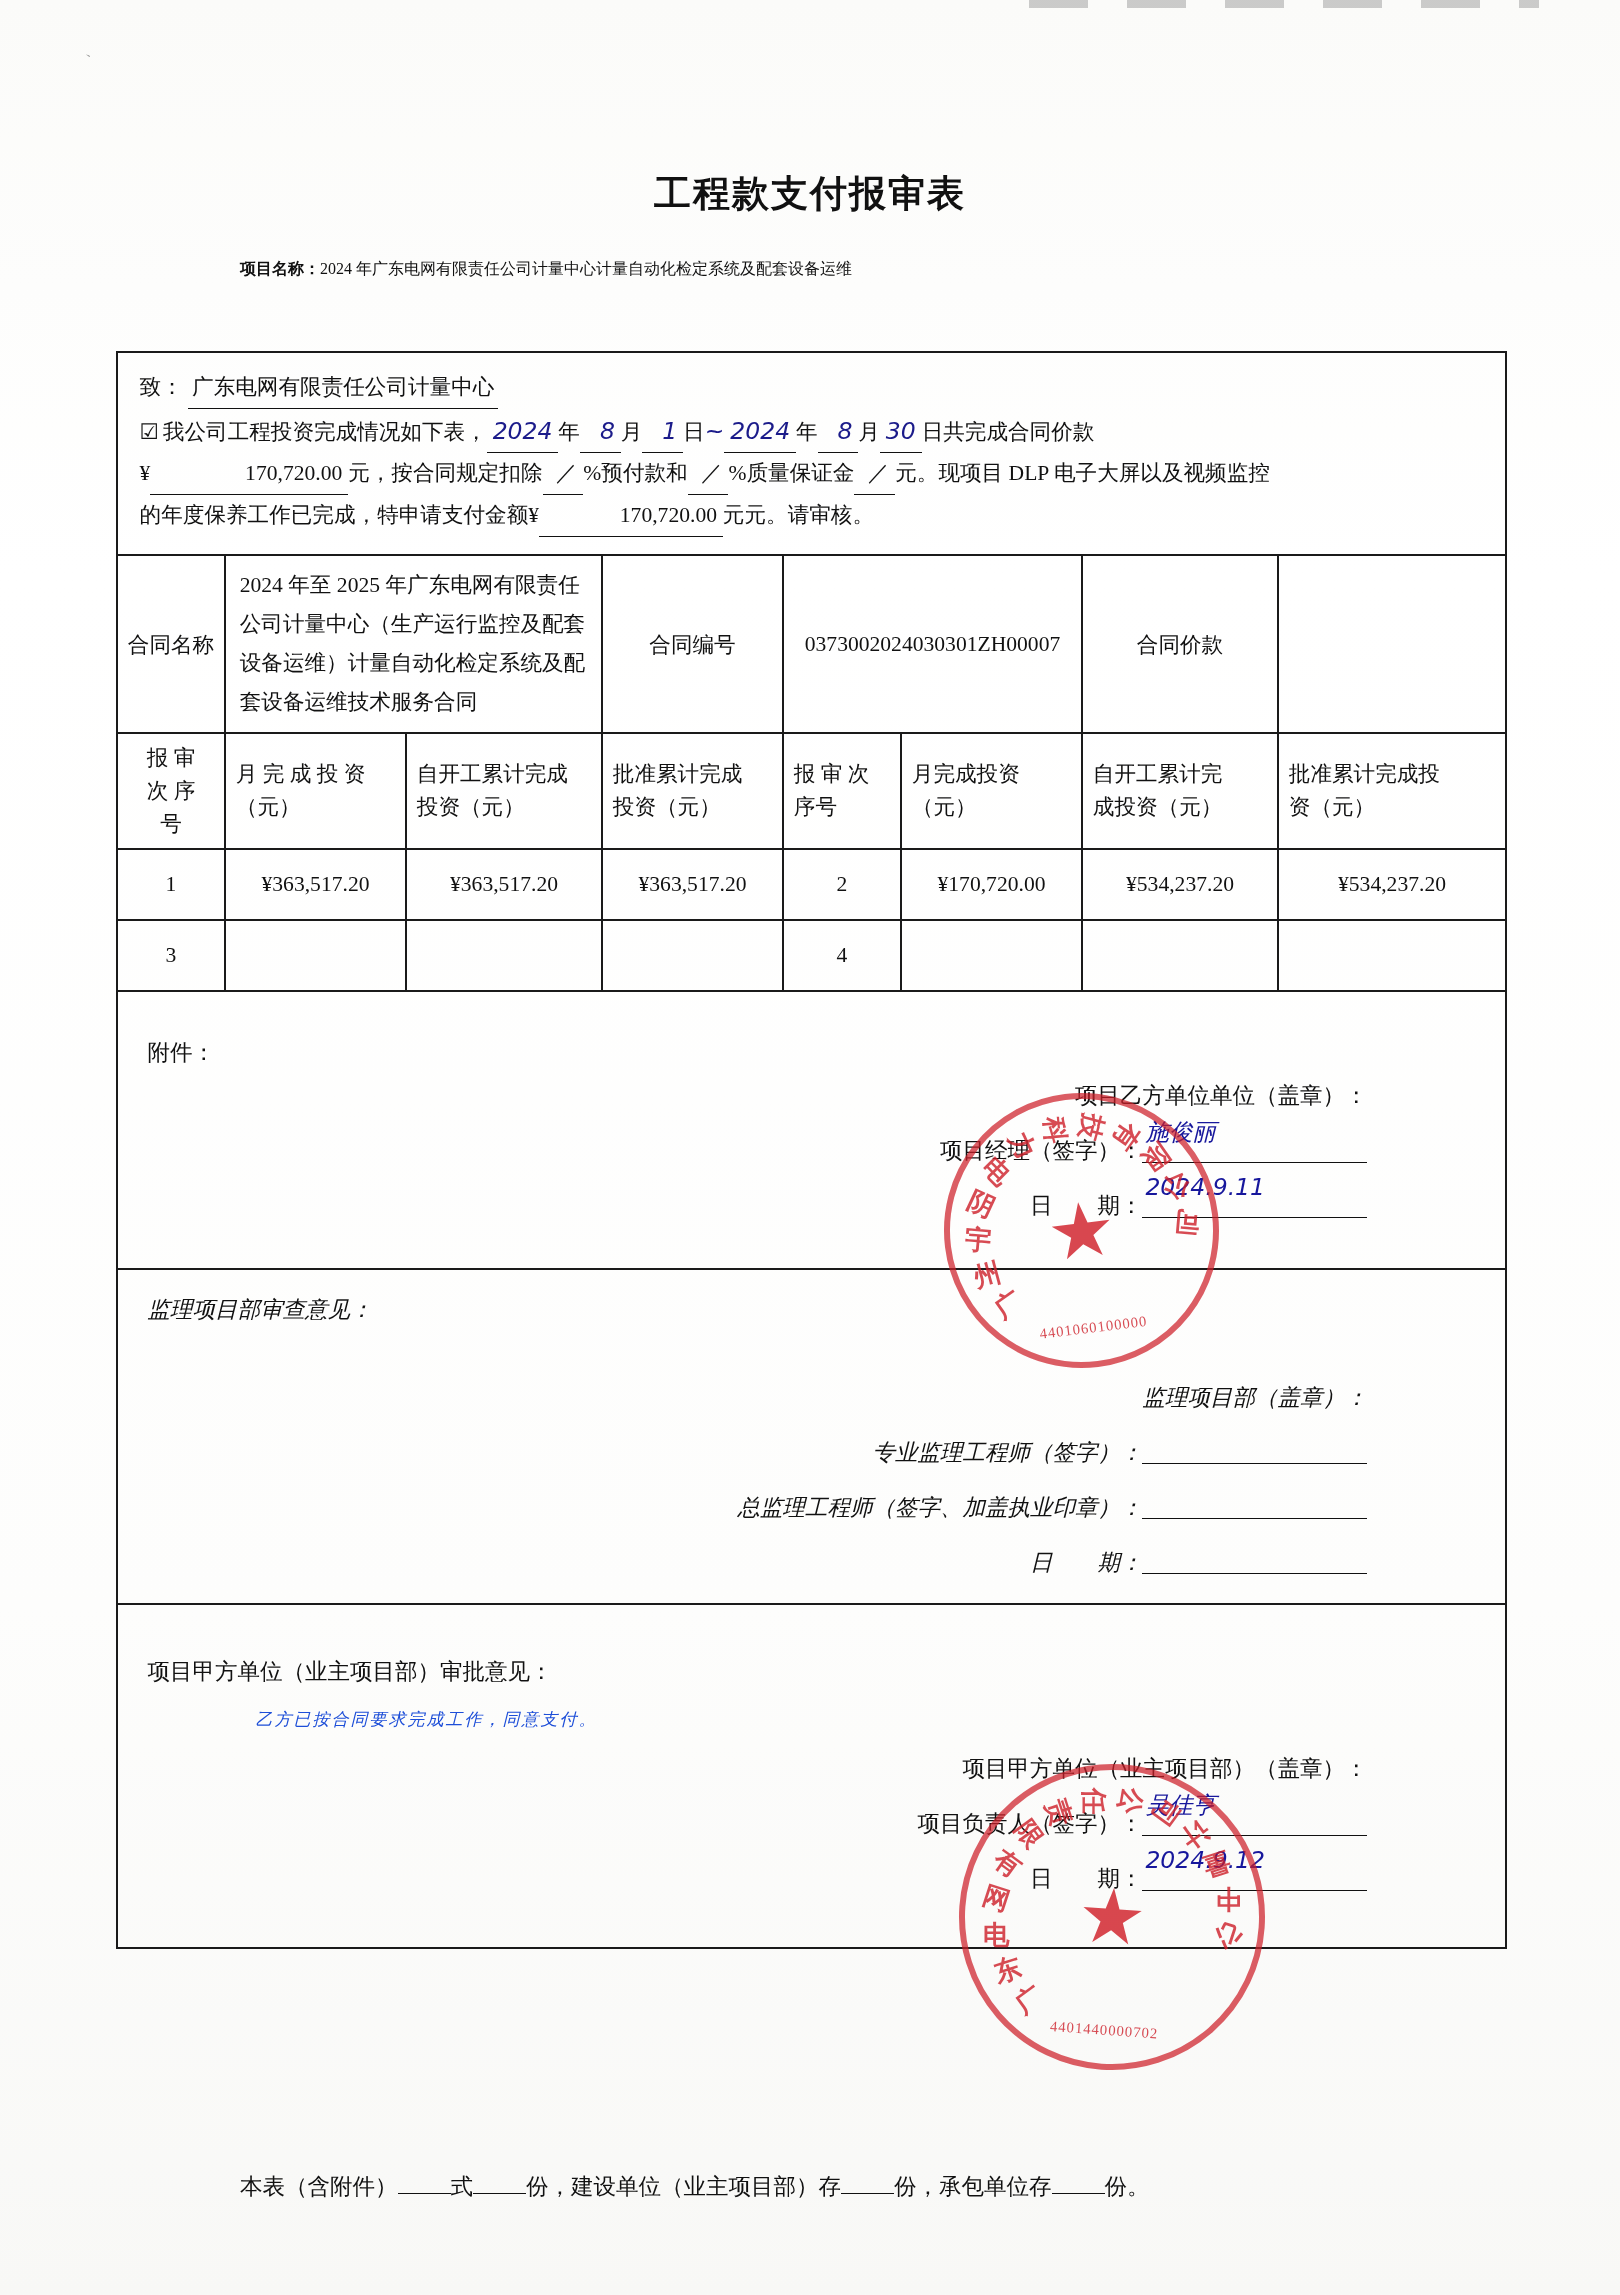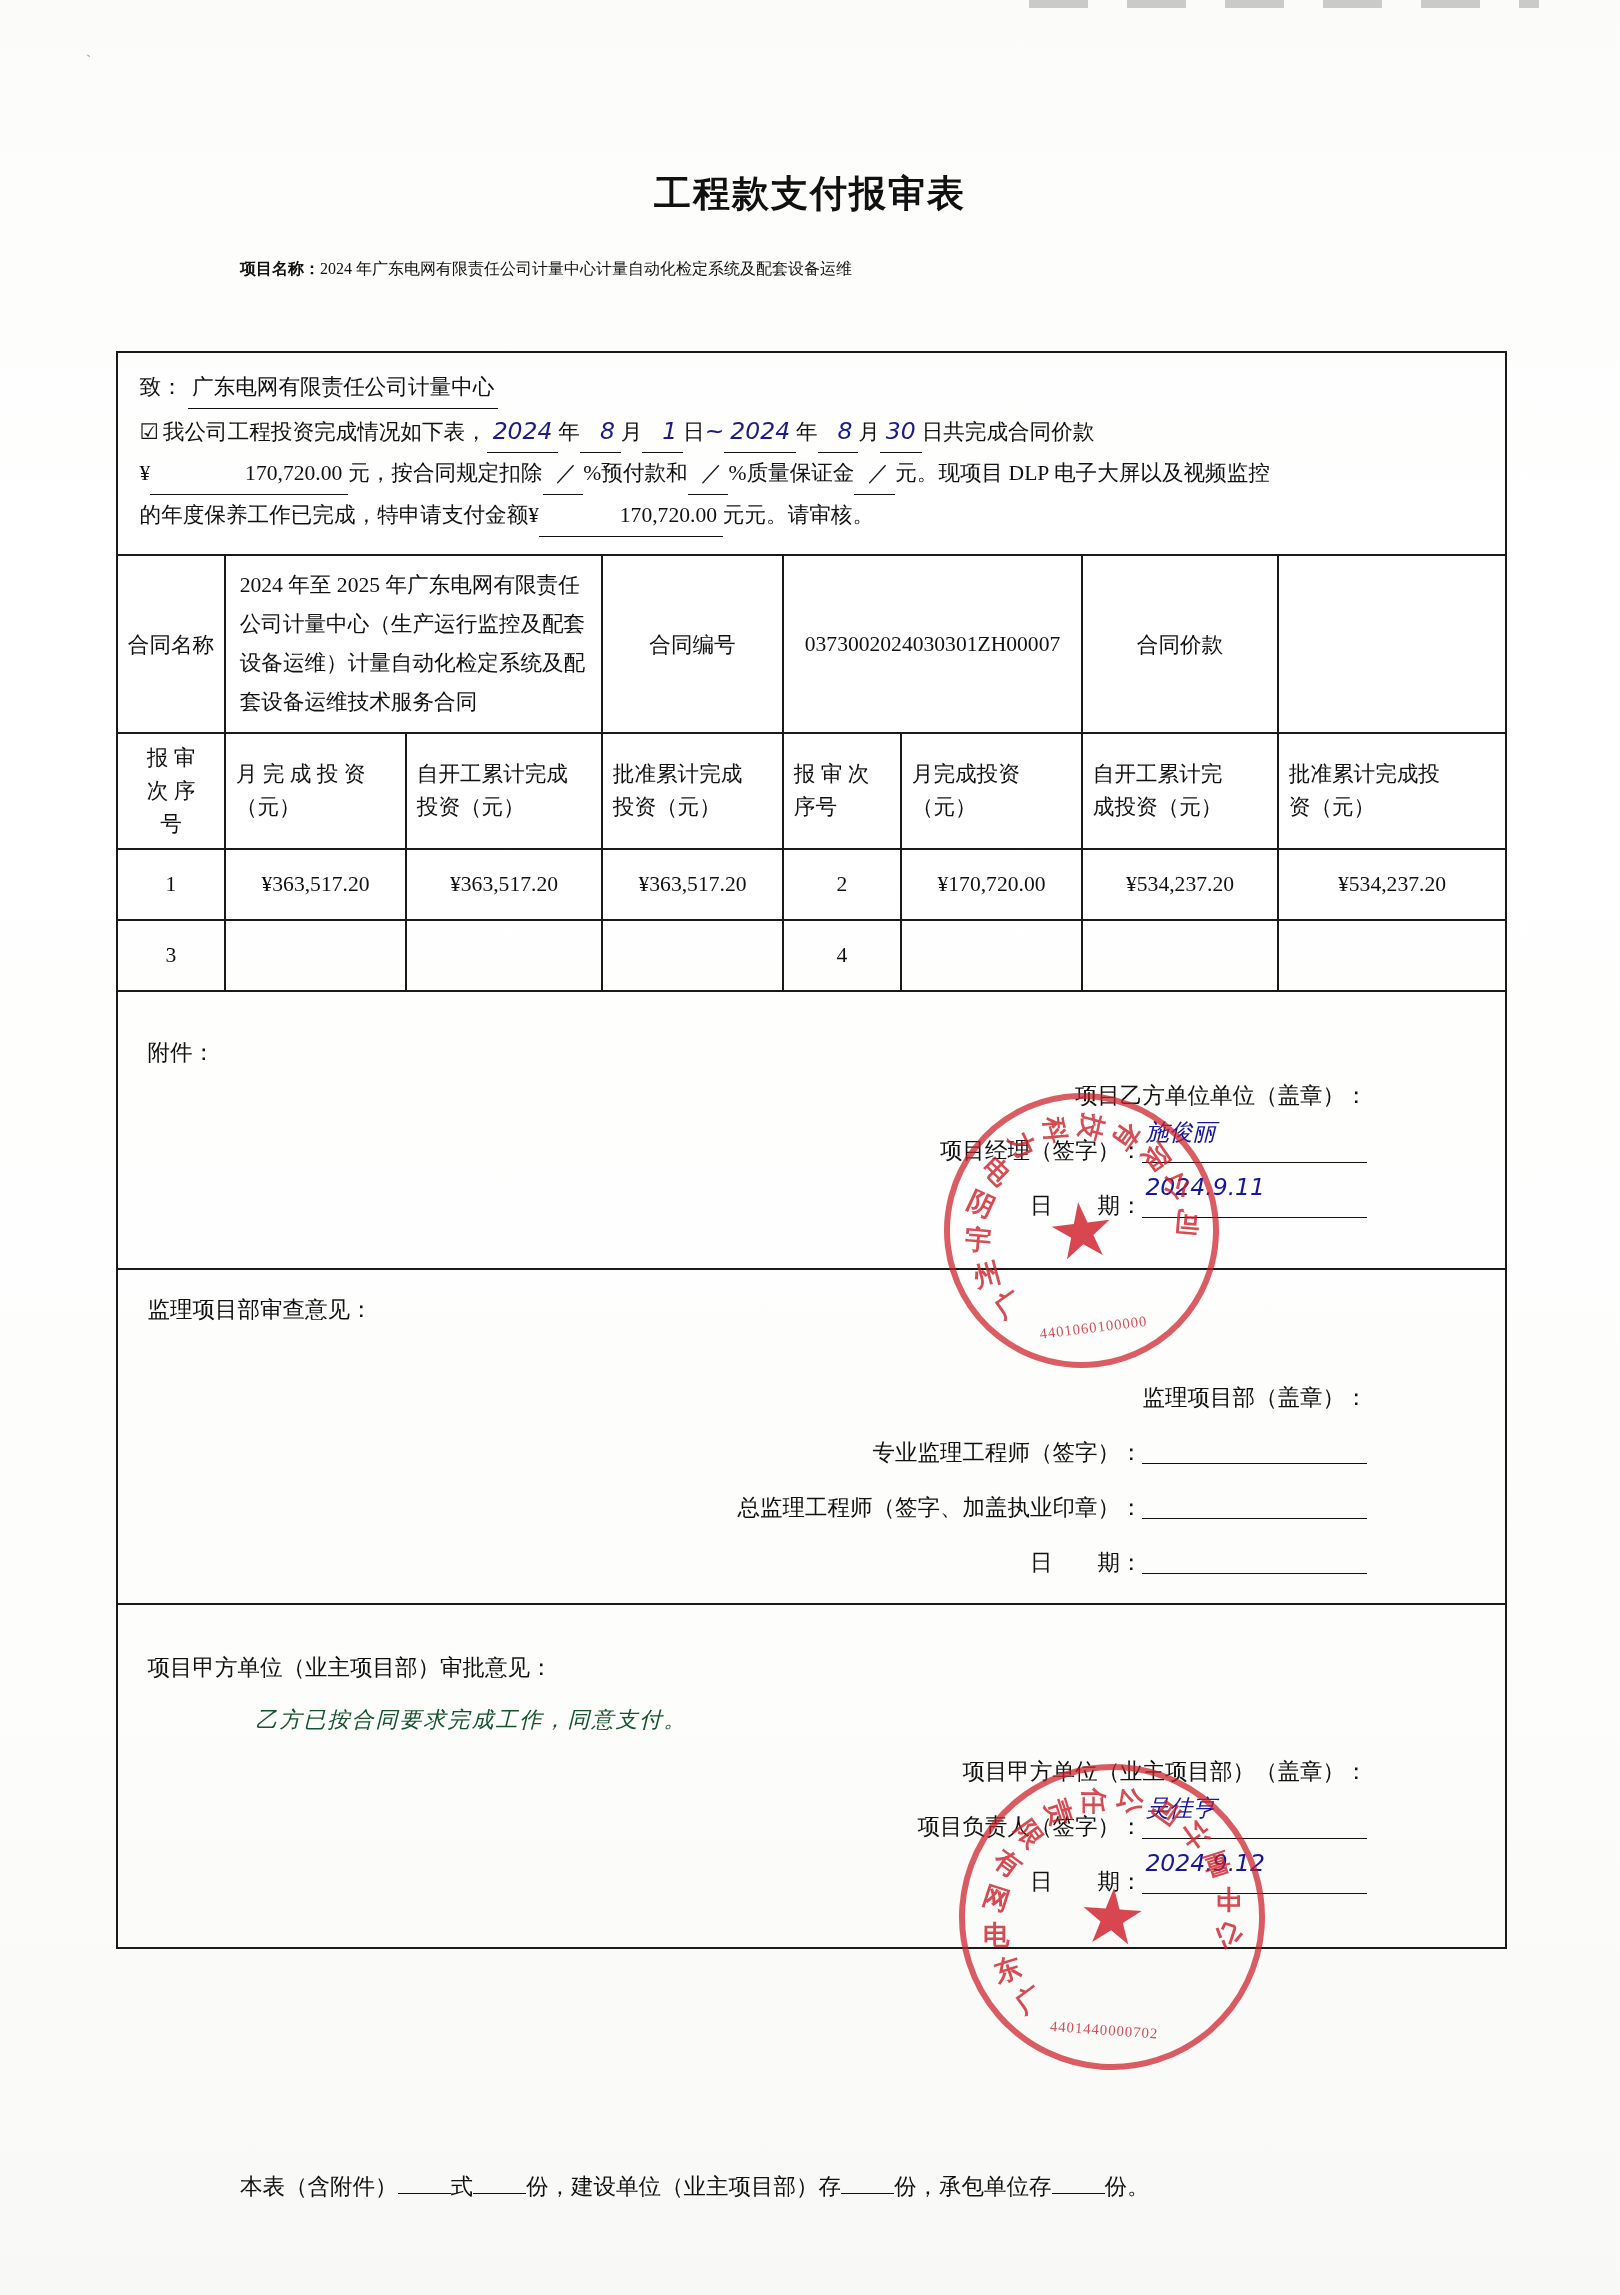--- a/index.html
+++ b/index.html
@@ -152,31 +152,32 @@
     white-space: nowrap;
   }
   .block-title {
     font-size: 22.5px;
     padding: 9.8px 0 0 9.8px;
   }
   .supervision-cell {
     height: 294px;
     vertical-align: top;
     padding: 13.7px 19.6px !important;
+    font-style: italic;
   }
   .owner-cell {
     height: 314px;
     vertical-align: top;
     padding: 13.7px 19.6px !important;
     position: relative;
   }
   .handwrite-note {
     font-family: "DejaVu Sans", sans-serif;
-    color: #14532d;
-    font-size: 22px;
+    color: #1d4ed8;
+    font-size: 17px;
     font-style: italic;
     margin: 21.6px 0 9.8px 118px;
     letter-spacing: 2px;
   }
   .footer-note {
     position: absolute;
     left: 240px;
     top: 2171px;
     font-size: 22.5px;
   }

